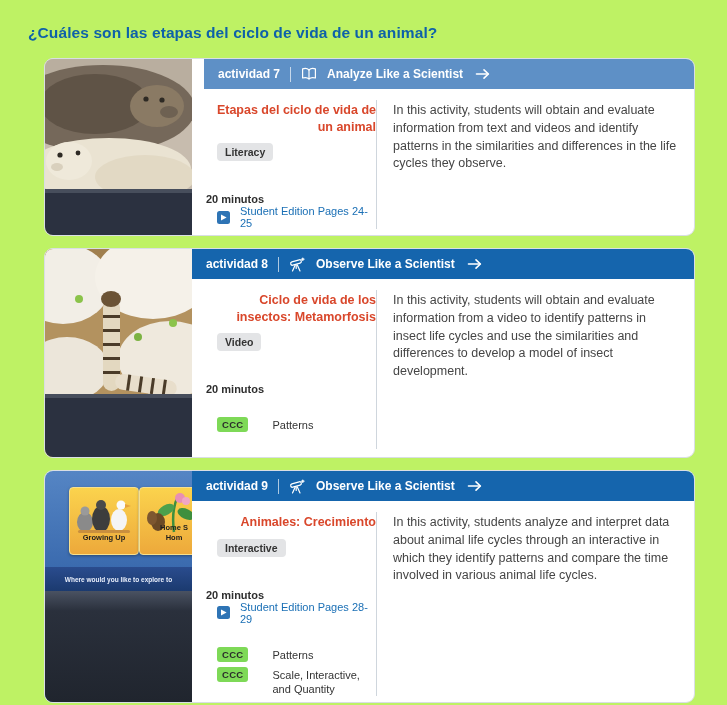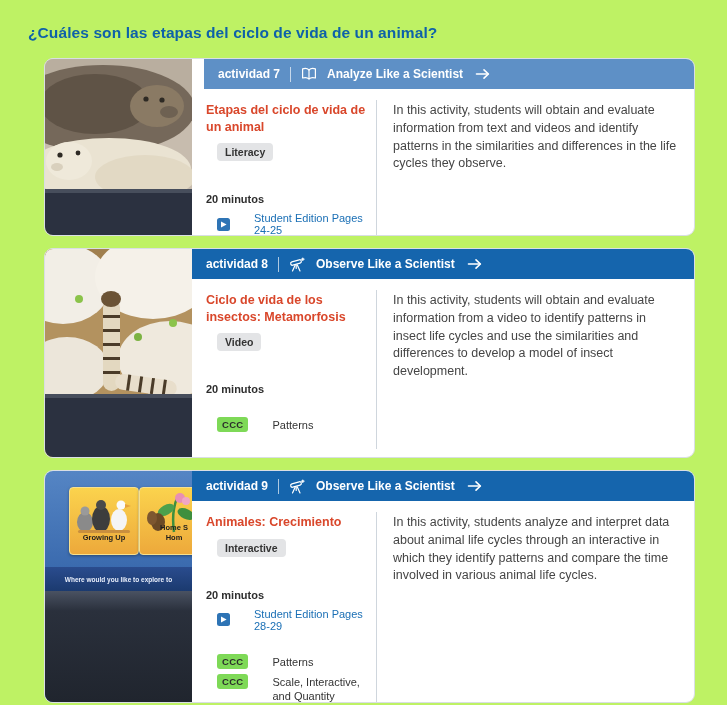--- a/index.html
+++ b/index.html
@@ -37,29 +37,29 @@
   .hdr-arrow { margin-left:2px; display:flex; align-items:center; }
 
   .card-body { flex:1; display:flex; padding:11px 14px 8px 14px; }
   .left-col { width:170px; flex-shrink:0; display:flex; flex-direction:column; }
   .v-divider { width:1px; background:#cfd6dd; }
   .right-col {
     flex:1; padding-left:16px; padding-top:2px;
     font-size:12.5px; color:#454545; line-height:1.42;
   }
 
-  .act-title { color:#d9472b; font-weight:bold; font-size:12.5px; line-height:1.32; margin-bottom:8px; padding-top:2px; }
+  .act-title { color:#d9472b; font-weight:bold; font-size:12.5px; line-height:1.32; margin-bottom:8px; padding-top:2px;text-align:right; }
   .tag-badge {
     display:inline-block; align-self:flex-start; margin-left:11px;
     background:#e3e4e6; color:#333; font-weight:bold; font-size:10.5px;
     padding:3px 8px; border-radius:4px;
   }
   .duration { margin-top:32px; font-weight:bold; font-size:11px; color:#2e2e2e; }
   .link-row {
-    margin-top:7px; margin-left:11px; display:flex; align-items:center; gap:24px;
+    margin-top:0; margin-left:11px; display:flex; align-items:center; gap:10px;
     color:#1a6fb5; font-size:11px; cursor:pointer;
   }
   .link-row .pdf { flex-shrink:0; display:flex; }
   .ccc-section { margin-top:22px; margin-left:11px; display:flex; flex-direction:column; gap:5px; }
   .ccc-row { display:flex; align-items:flex-start; gap:24px; }
   .ccc-pill {
     flex-shrink:0; background:#7ed957; color:#2b2b2b; font-weight:bold;
     font-size:9.5px; padding:2px 5px; border-radius:3px; letter-spacing:.3px;
   }
   .ccc-label { font-size:11px; color:#333; line-height:1.3; padding-top:1px; max-width:122px; }

